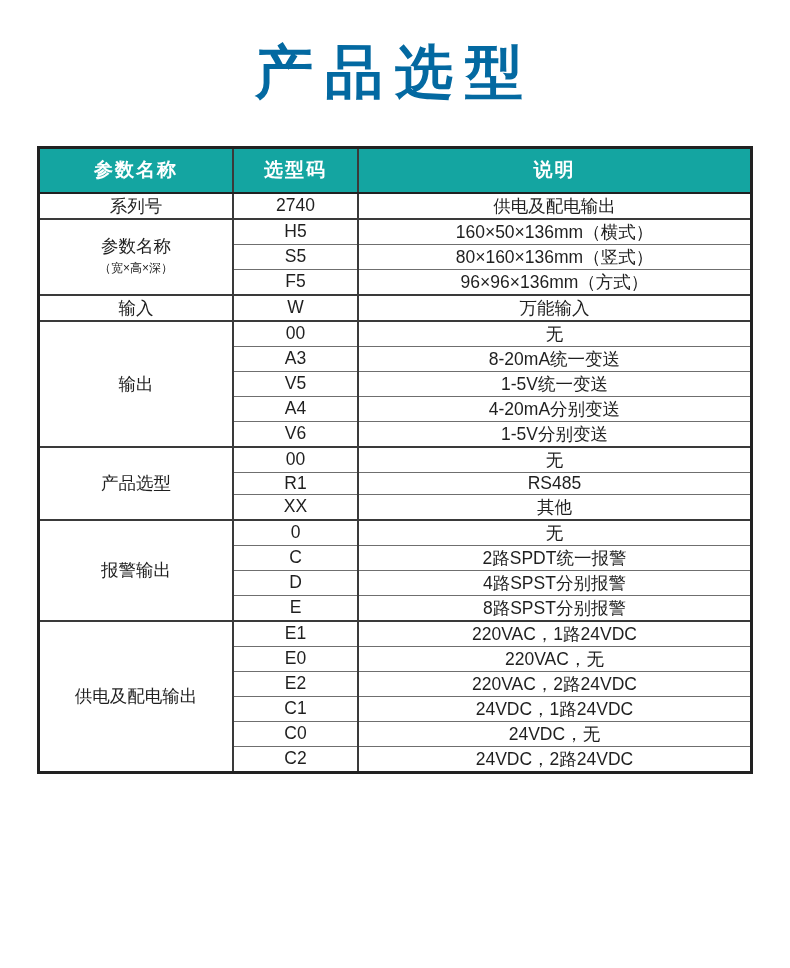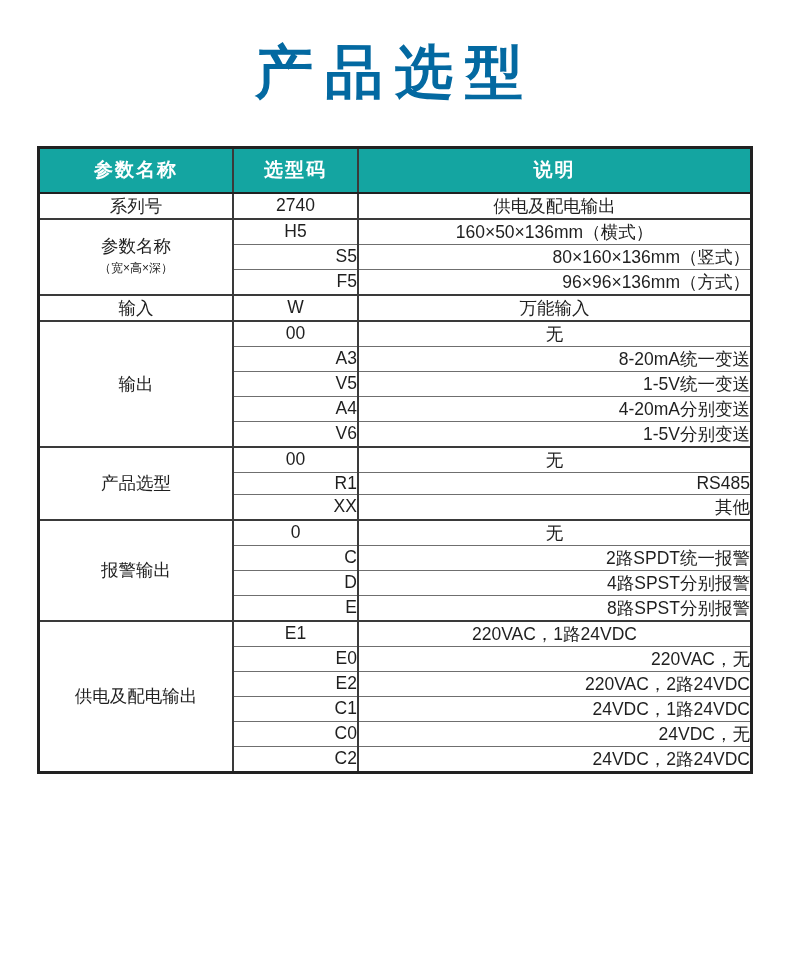--- a/index.html
+++ b/index.html
@@ -50,21 +50,21 @@
     letter-spacing: 2px;
     border-bottom: 2.5px solid var(--border-dark);
   }
   tbody td {
     height: 16px;
     font-size: 17.5px;
     color: var(--text);
     margin-left: 28px;
   }
   tbody tr.g-first td { border-top: 2.5px solid var(--border-mid); }
-  tbody td.inner-line { border-top: 1.6px solid var(--border-light); text-align: right; }
+  tbody td.inner-line { border-top: 1.6px solid var(--border-light); }
   td.param-cell { font-size: 17.5px; line-height: 22px; }
   .param-line2 { display: block; font-size: 12px; }
 </style>
 </head>
 <body>
 
 <div class="page">
 
   <h1 class="page-title">产品选型</h1>
 

